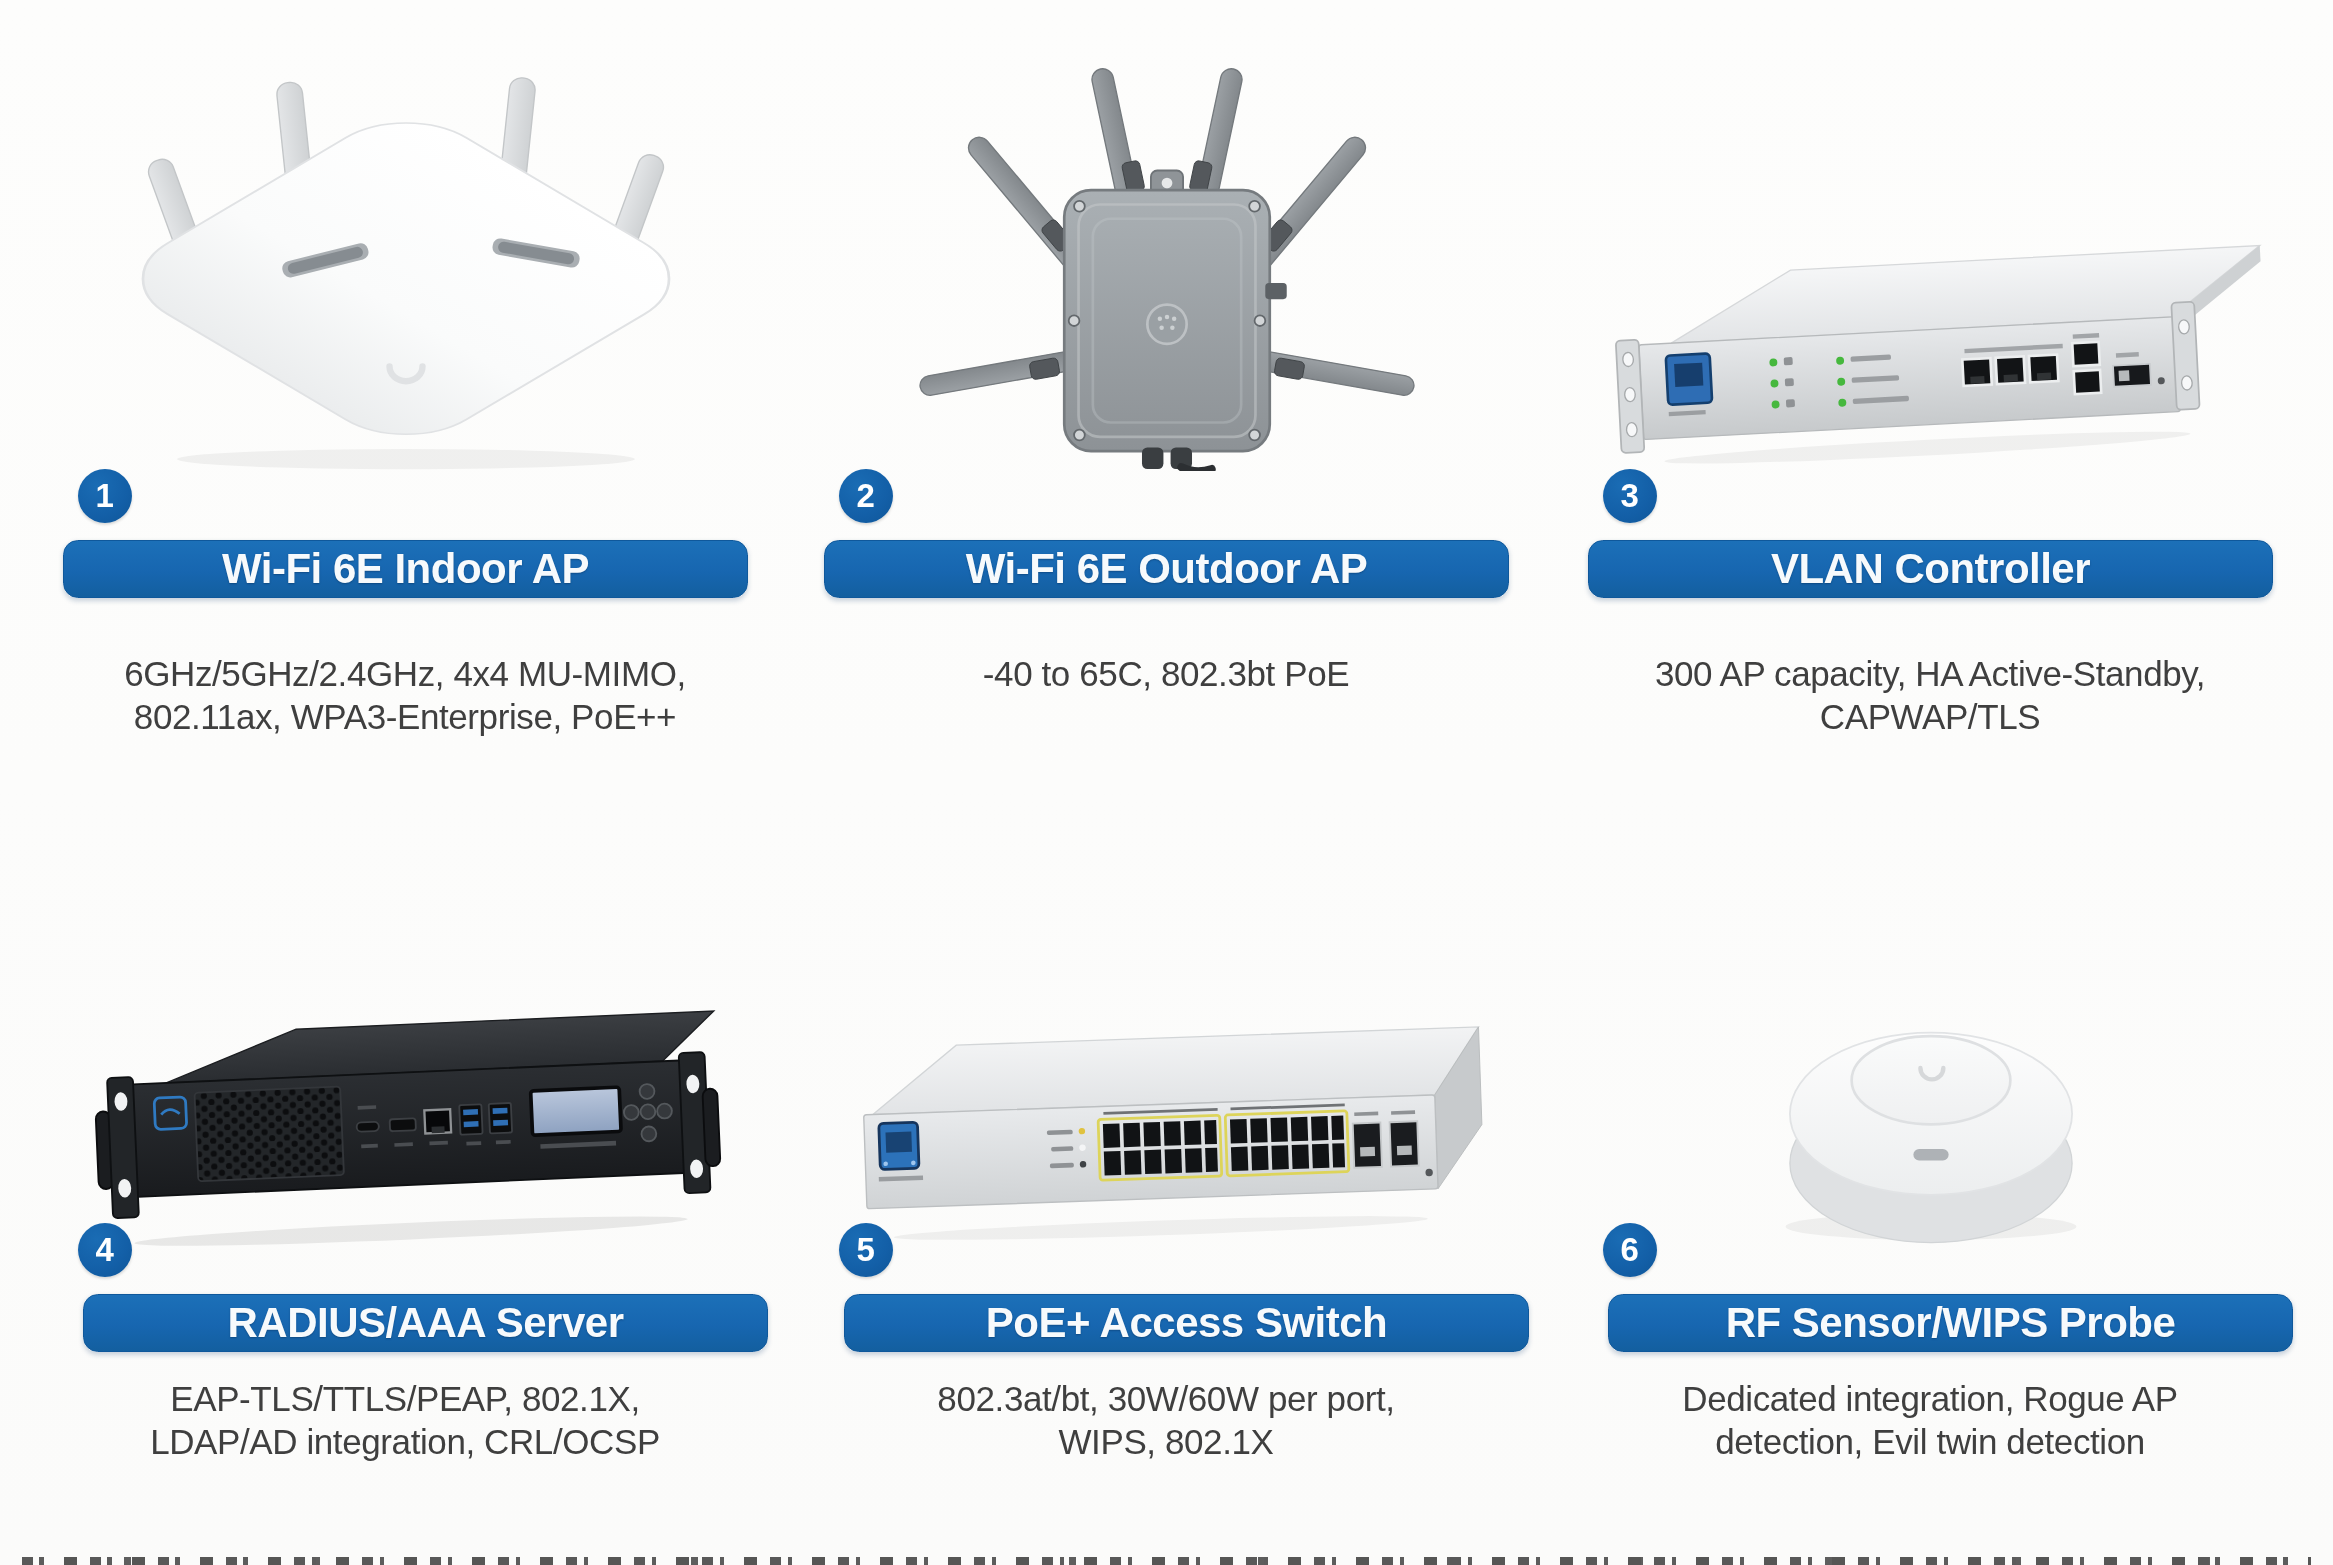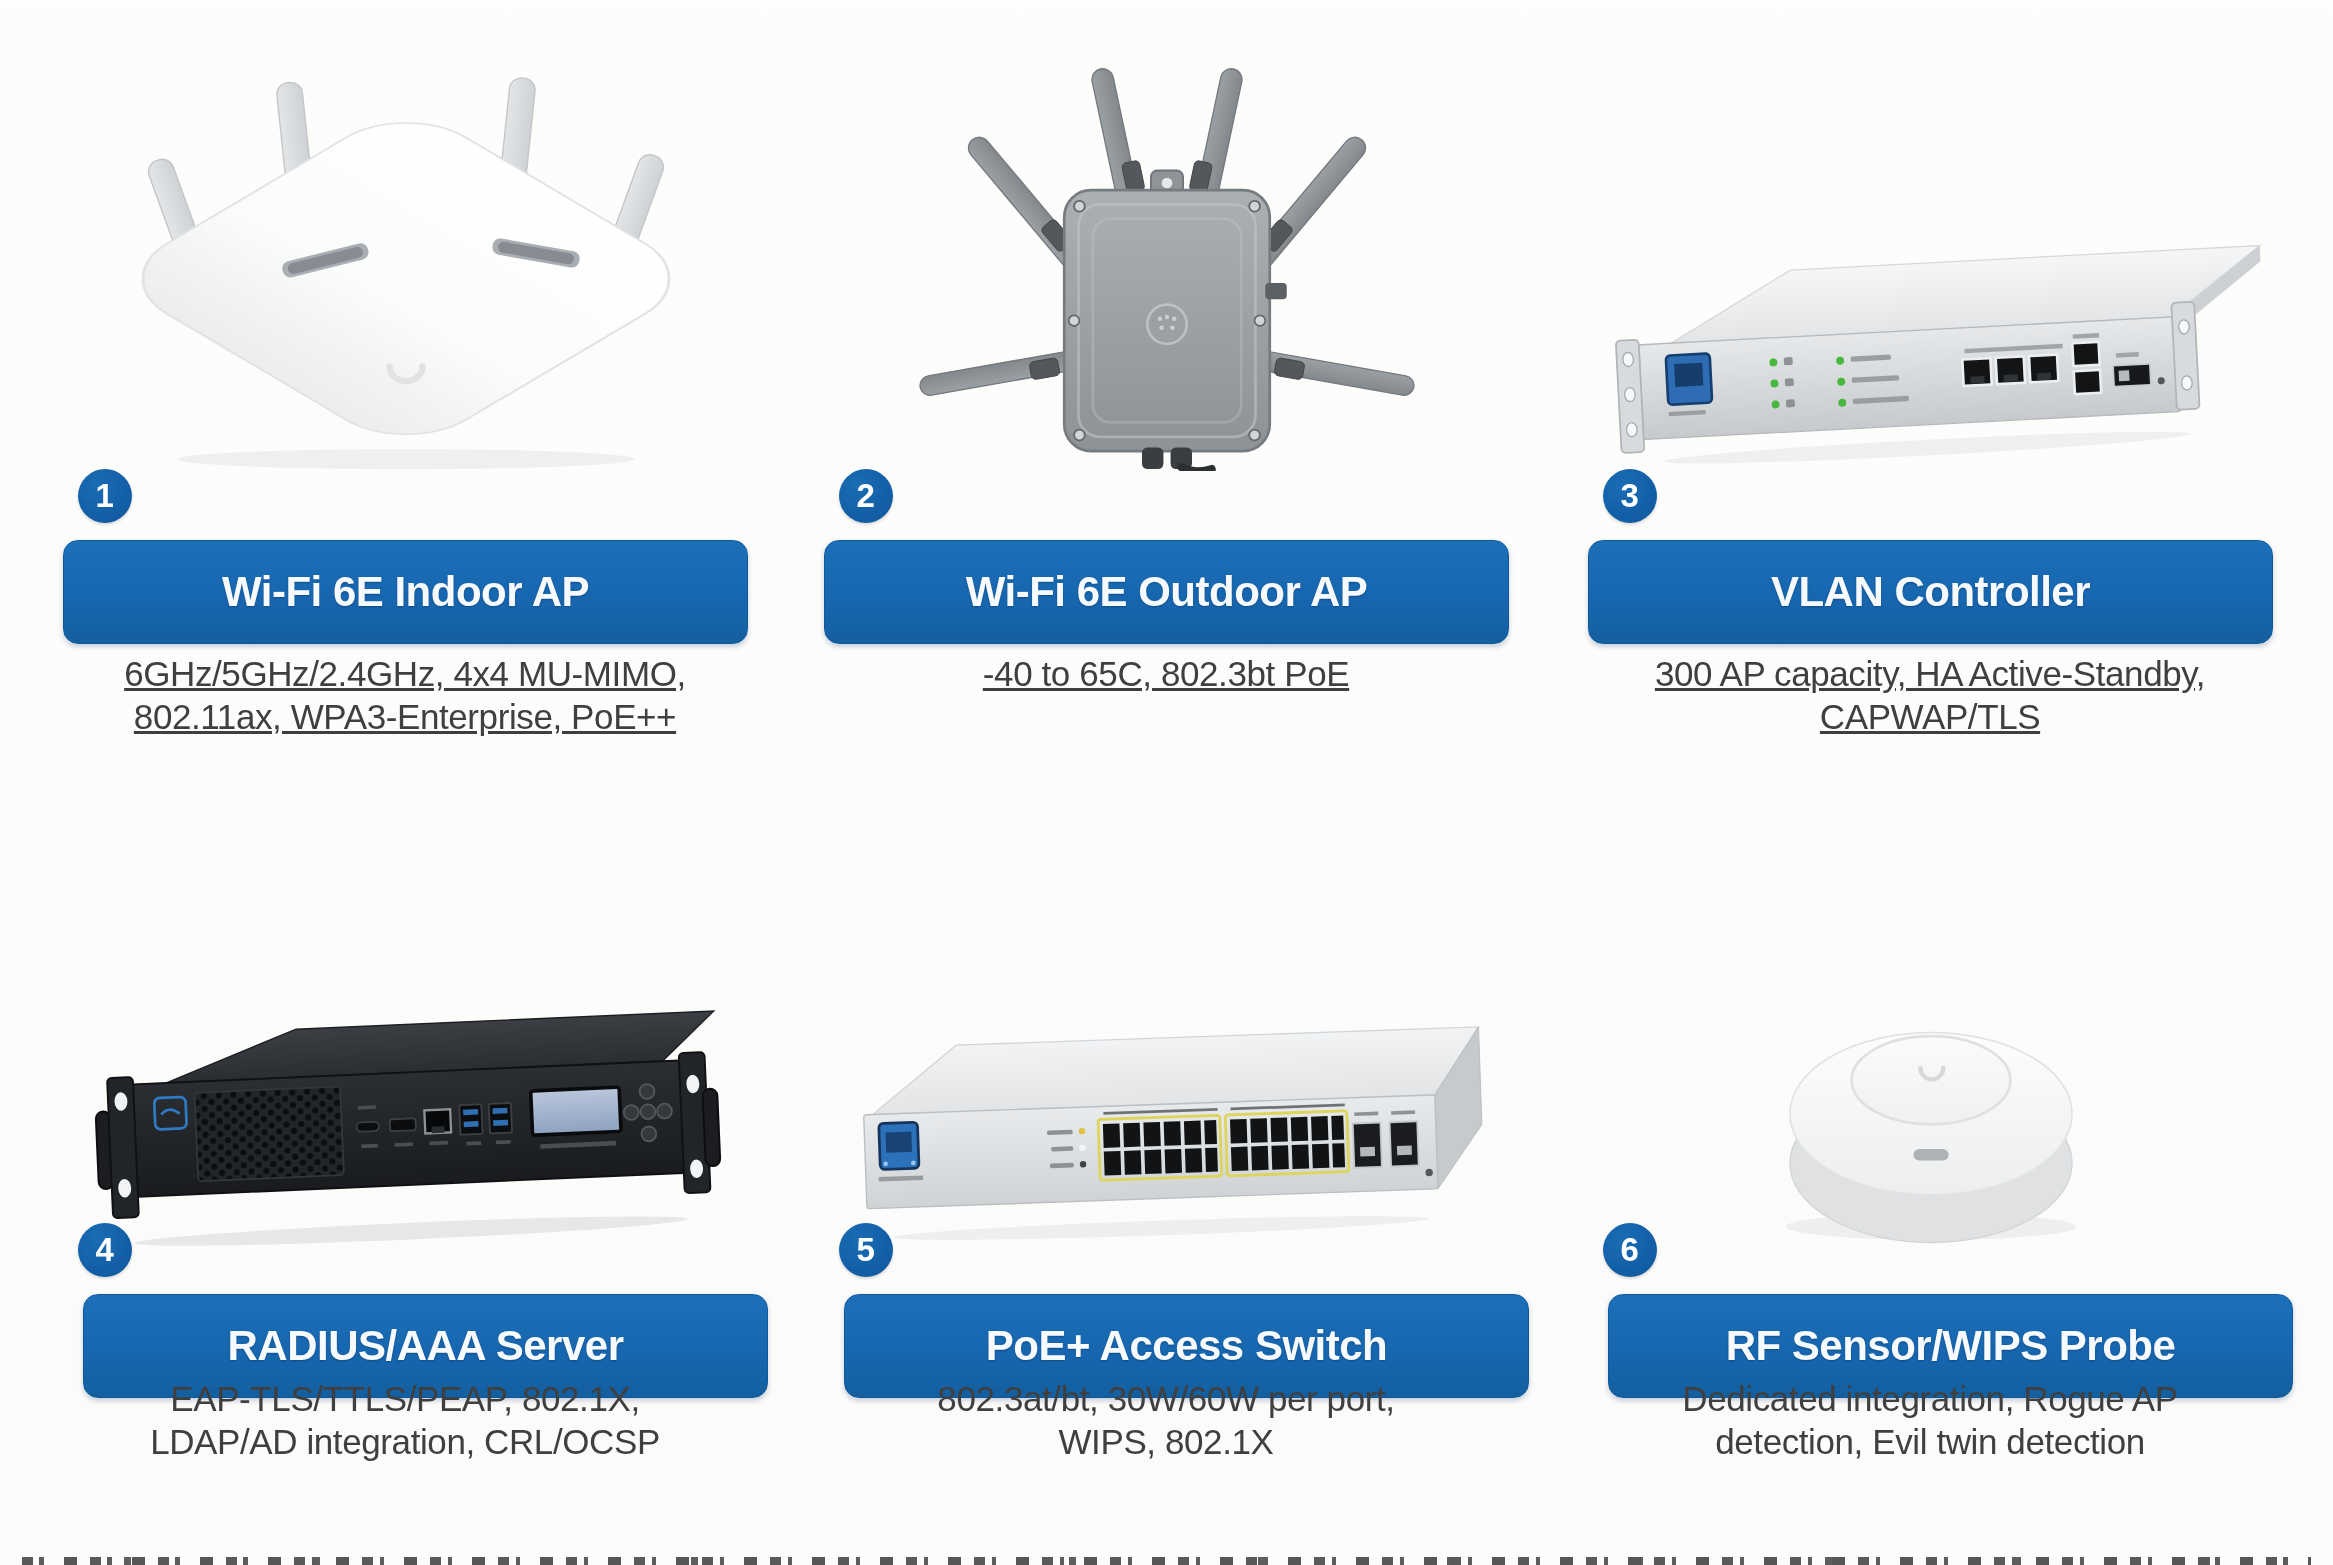--- a/index.html
+++ b/index.html
@@ -22,38 +22,38 @@
   .badge{
     position:absolute;left:14.8px;width:54px;height:54px;border-radius:50%;
     background:radial-gradient(circle at 35% 30%, #1a6cb4 0%, #135fa7 60%, #0f5698 100%);
     color:#ffffff;font-weight:700;font-size:33px;
     display:flex;align-items:center;justify-content:center;
     box-shadow:0 1.8px 2.8px rgba(0,0,0,.15);
   }
   .row1 .badge{top:469px;}
   .row2 .badge{top:282px;}
   .banner{
-    position:absolute;left:0;width:685px;height:104px;border-radius:14.8px;
+    position:absolute;left:0;width:685px;height:58px;border-radius:14.8px;
     background:linear-gradient(180deg,#1c70b8 0%,#1766b0 55%,#135f9f 100%);
     border:1.8px solid #0f589b;box-sizing:border-box;
     display:flex;align-items:center;justify-content:center;
     box-shadow:0 2.8px 5.5px rgba(20,60,110,.22);
   }
   .row1 .banner{top:540px;}
   .row2 .banner{top:353px;margin-left:20px;}
   .banner span{
     color:#f7fafc;font-weight:700;font-size:42px;letter-spacing:-0.5px;
     text-shadow:0 0.9px 1.8px rgba(0,30,60,.35);
   }
   .desc{
     position:absolute;left:-28px;width:740px;margin:0;
     text-align:center;white-space:pre-line;
     color:#3f3f3f;font-size:35px;line-height:1.24;letter-spacing:-0.4px;
   }
-  .row1 .desc{top:652px;text-decoration:underline;}
+  .row1 .desc{top:652px;}
   .row2 .desc{top:436px;}
   .bottom-crop{
     position:absolute;left:22px;right:22px;bottom:0;height:8.3px;opacity:.78;
     background-image:
       repeating-linear-gradient(90deg,#2c2c2c 0 11px,transparent 11px 17.5px,#303030 17.5px 22px,transparent 22px 42px,#282828 42px 55px,transparent 55px 68px),
       repeating-linear-gradient(90deg,transparent 0 102px,#333 102px 109px,transparent 109px 189px);
   }
   svg{display:block;}
 </style>
 </head>

